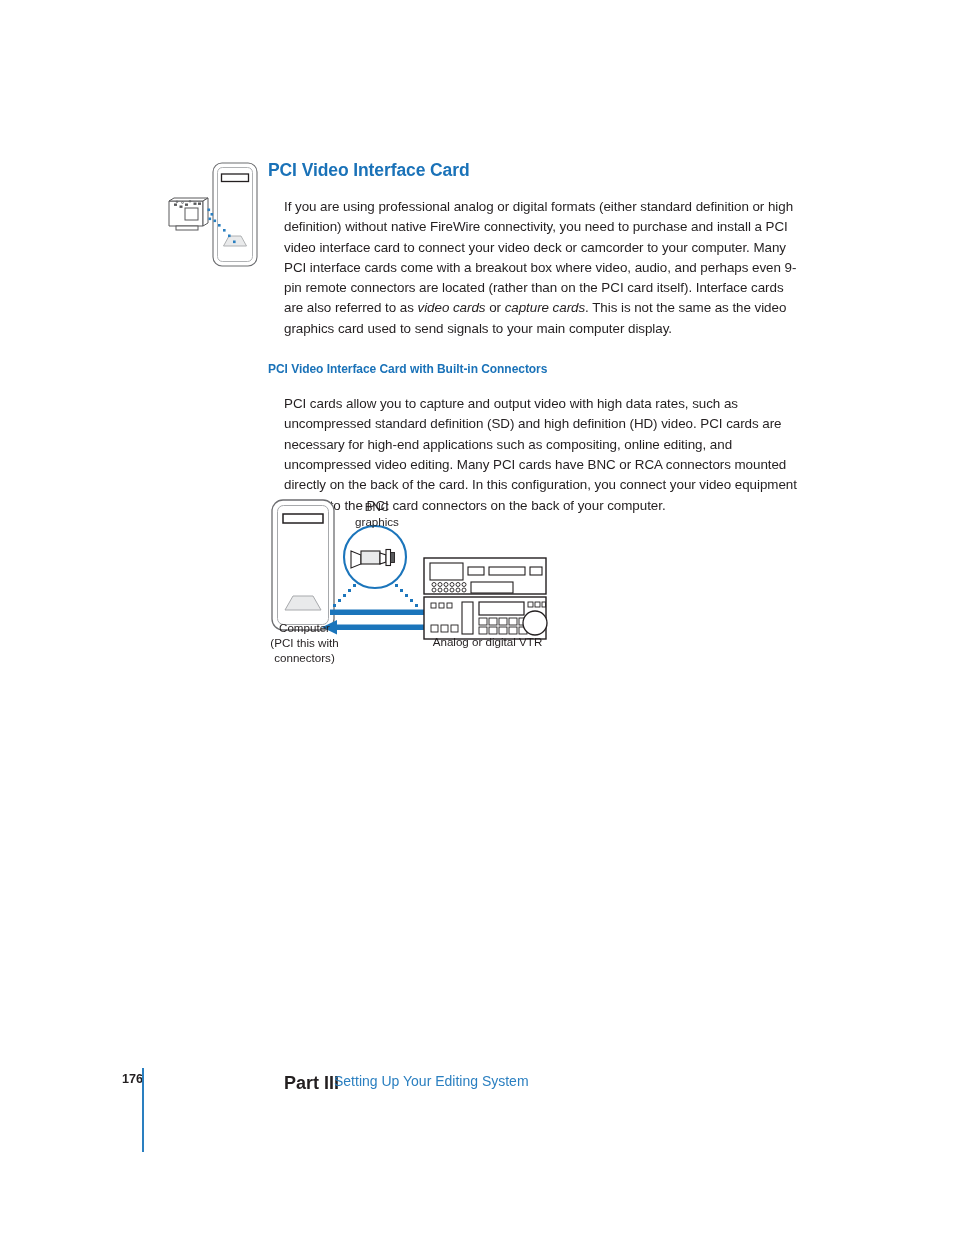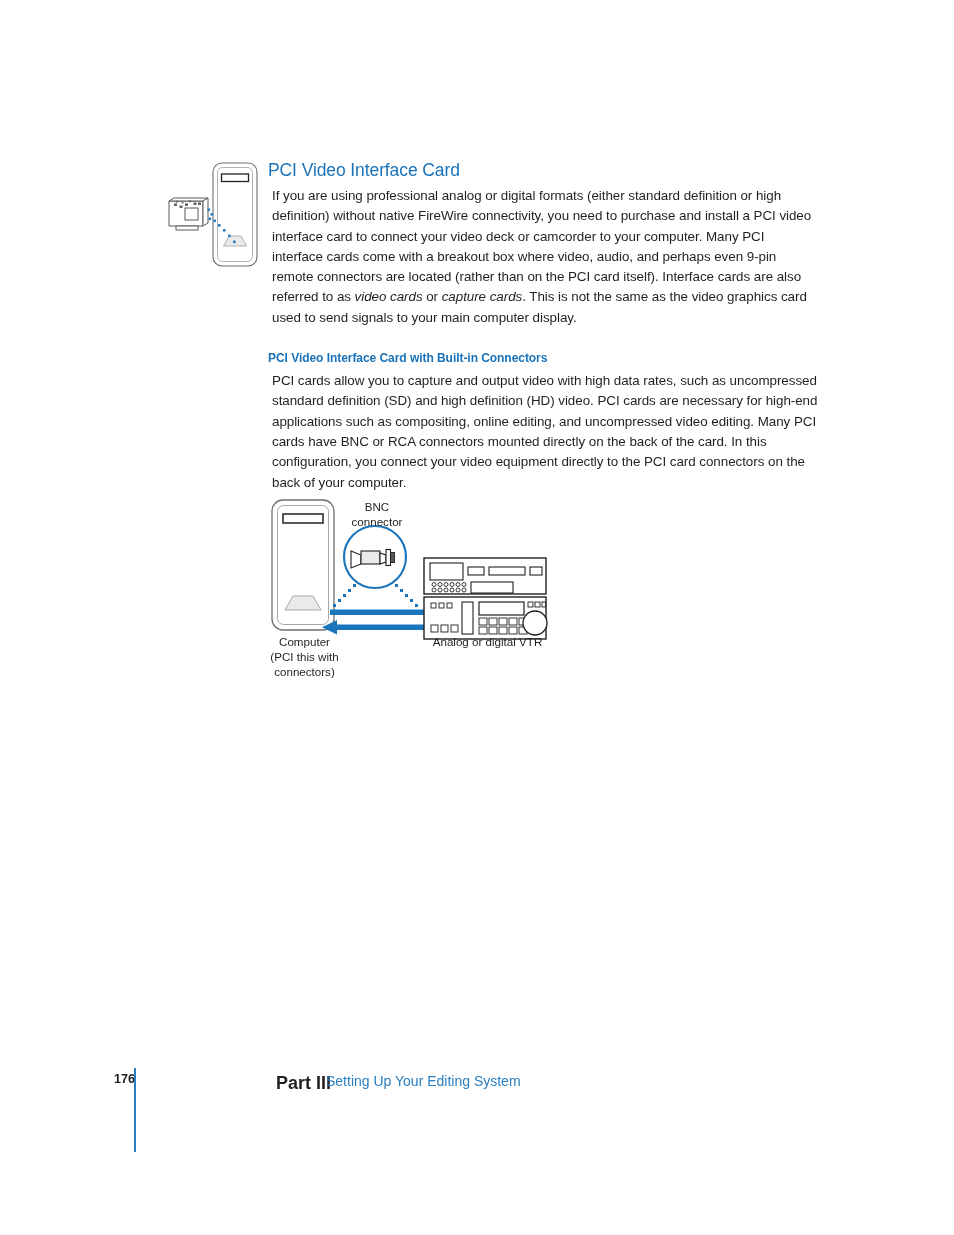--- a/index.html
+++ b/index.html
@@ -35,39 +35,39 @@
   .text-col {
     position: absolute;
     left: 268px;
     top: 160px;
     width: 554px;
   }
 
   h1.section-title {
     font-size: 17.5px;
     line-height: 21px;
-    font-weight: normal;
+    font-weight: bold;
     color: #1a72b8;
     margin: 0 0 5px 0;
     letter-spacing: -0.1px;
   }
 
   h2.sub-title {
     font-size: 12px;
     line-height: 17px;
     font-weight: bold;
     color: #1a72b8;
     margin: 22px 0 2px 0;
     letter-spacing: -0.05px;
   }
 
   p.body {
     font-size: 13.4px;
     line-height: 20.3px;
-    margin: 4px;
+    margin: 16px;
     color: #231f20;
     letter-spacing: -0.05px;
   }
   p.body em { font-style: italic; }
 
   
   .diagram {
     position: absolute;
     left: 262px;
     top: 492px;
@@ -77,27 +77,27 @@
   .diagram svg { display: block; }
 
   .cap {
     position: absolute;
     font-size: 11.6px;
     line-height: 15.2px;
     color: #231f20;
     text-align: center;
   }
   .cap-bnc   { left: 332px; top: 499px; width: 90px; text-align: center; }
-  .cap-comp  { left: 252px; top: 634px; width: 105px; }
+  .cap-comp  { left: 252px; top: 620px; width: 105px; }
   .cap-vtr   { left: 410px; top: 634px; width: 155px; text-align: center; }
 
   
   .footer {
     position: absolute;
-    left: 8px;
+    left: 16px;
     top: 1062px;
     width: 888px;
     height: 95px;
   }
   .folio {
     position: absolute;
     left: 97px;
     top: 10px;
     width: 30px;
     text-align: right;
@@ -290,21 +290,21 @@
           <rect x="280" y="110" width="3.5" height="5"></rect>
         </g>
 
         <circle cx="273" cy="131" r="12" fill="#ffffff" stroke="#231f20" stroke-width="1.3"></circle>
       </g>
     </svg>
   </div>
 
   <div class="cap cap-bnc">
     <div>BNC</div>
-    <div>connector</div>
+    <div>graphics</div>
   </div>
 
   <div class="cap cap-comp">
     <div>Computer</div>
     <div>(PCI this with</div>
     <div>connectors)</div>
   </div>
 
   <div class="cap cap-vtr">
     <div>Analog or digital VTR</div>

